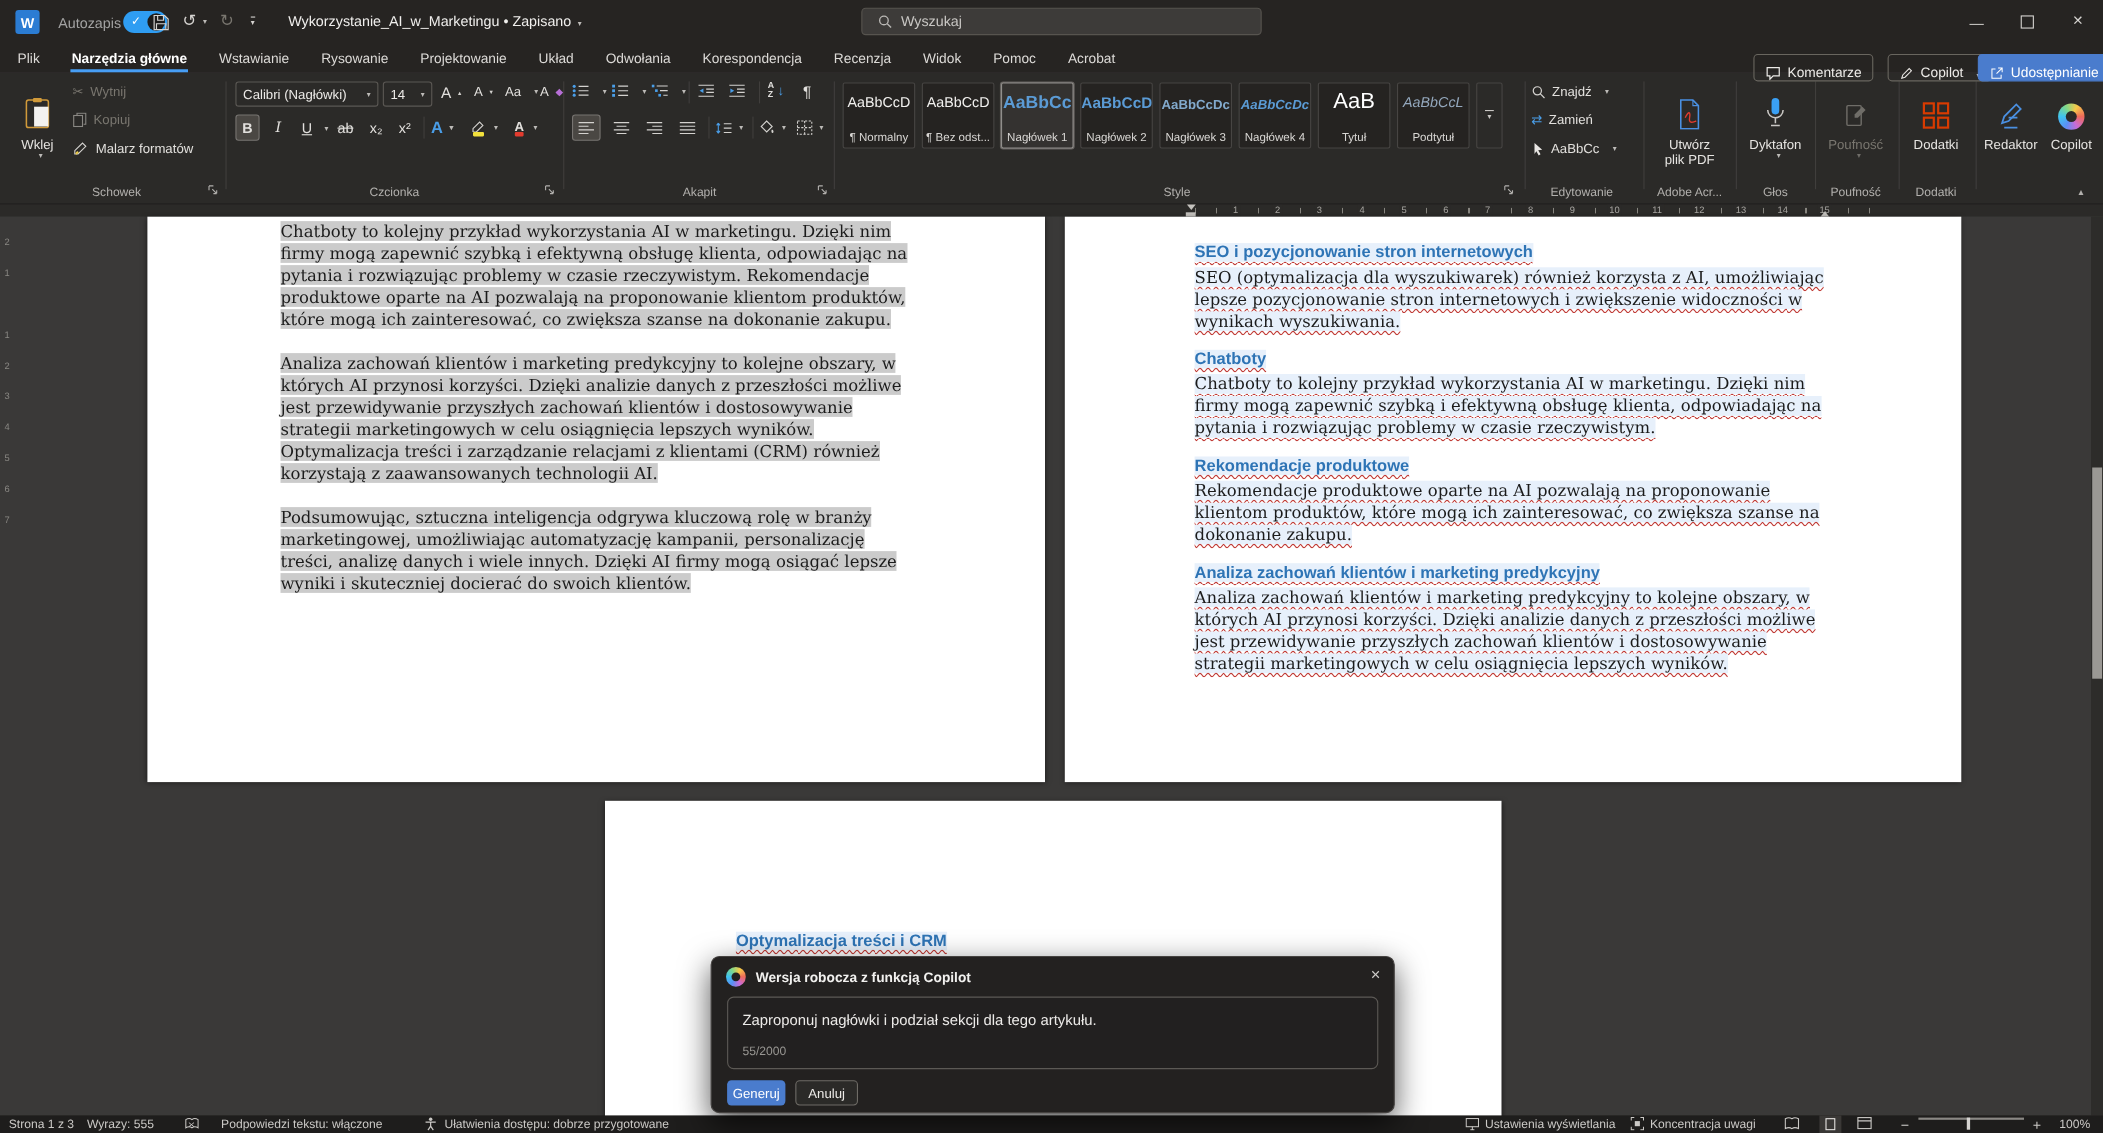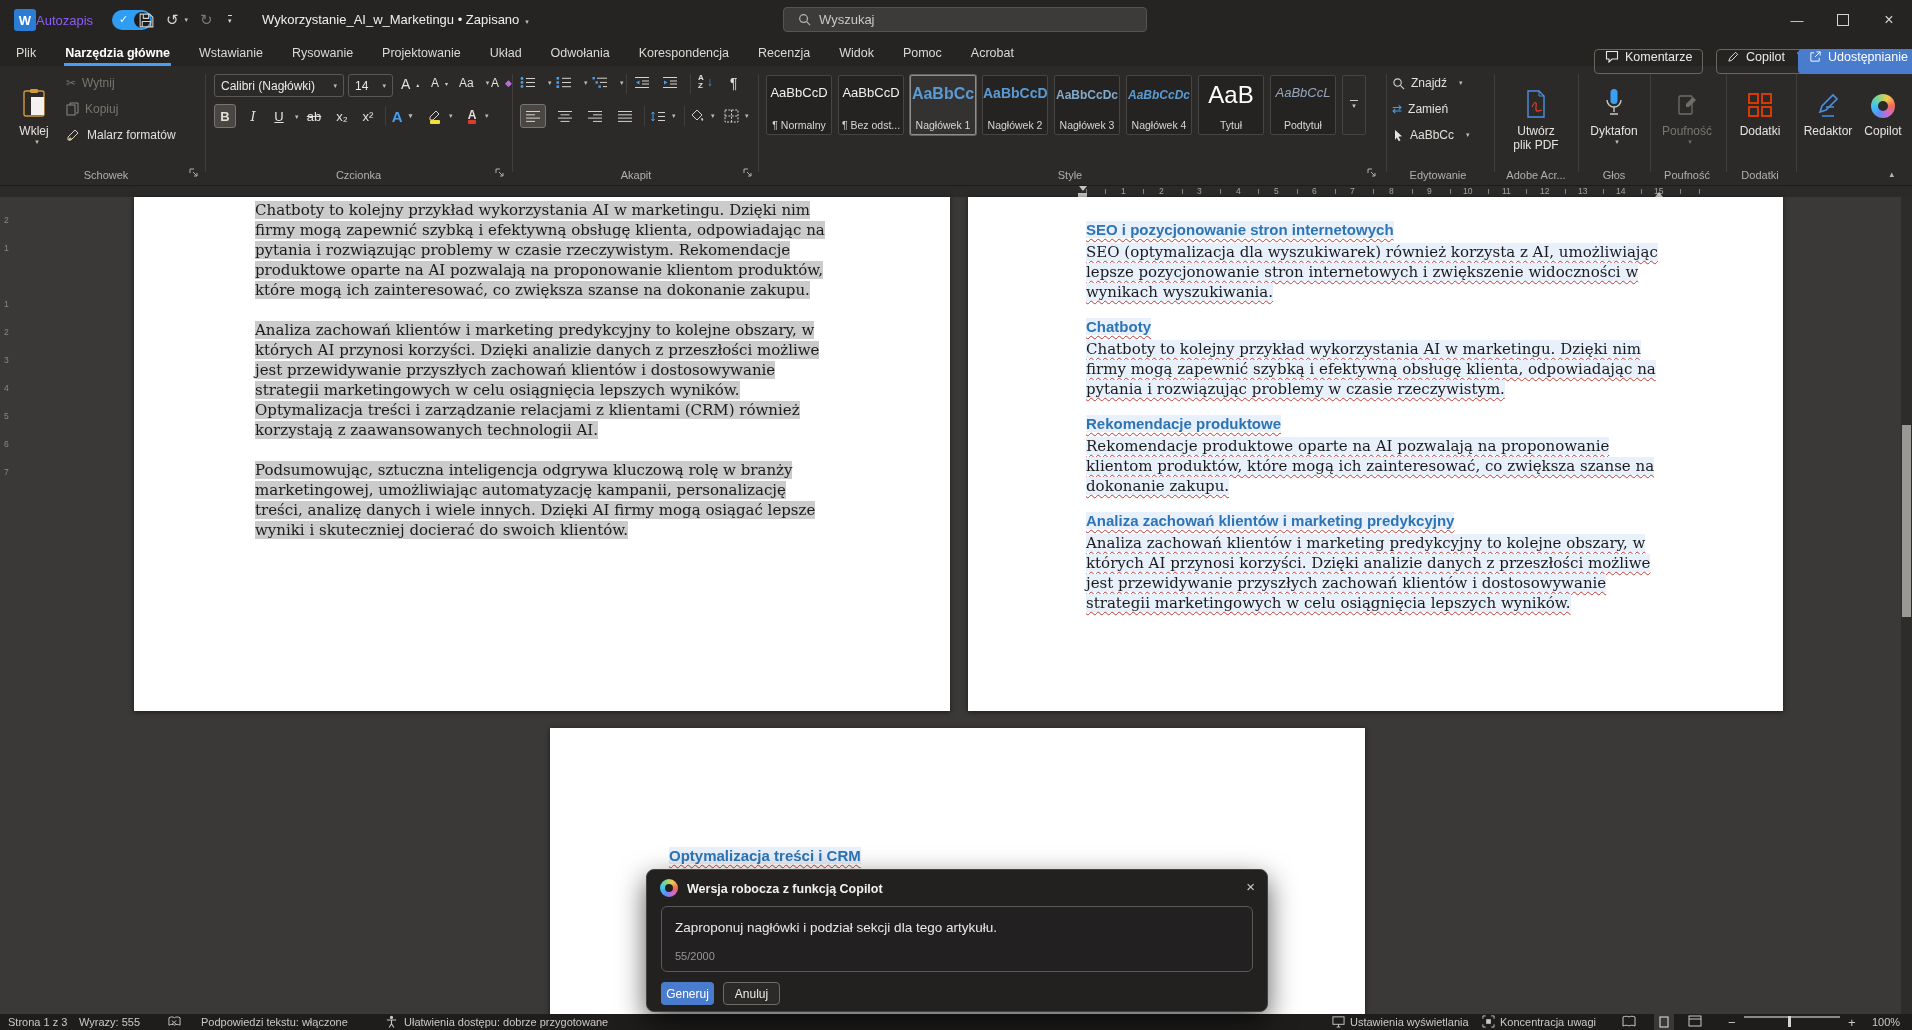--- a/index.html
+++ b/index.html
@@ -3,39 +3,39 @@
 <meta charset="utf-8">
 <style>
   html,body{margin:0;padding:0;background:#111;}
   .screen{position:relative;width:1912px;height:1030px;overflow:hidden;background:#3a3938;
     font-family:"Liberation Sans",sans-serif;color:#e8e6e3;font-size:12px;}
   .abs{position:absolute;}
   
   .titlebar{position:absolute;top:0;left:0;right:0;height:40px;background:#262422;}
   .applogo{position:absolute;left:14px;top:9px;width:22px;height:22px;background:#2b7cd3;border-radius:3px;
     color:#fff;font-weight:bold;font-size:13px;display:flex;align-items:center;justify-content:center;}
-  .autosave-label{position:absolute;left:36px;top:13px;font-size:13px;color:#8b5cf6;}
+  .autosave-label{position:absolute;left:53px;top:13px;font-size:13px;color:#a3a3a3;}
   .toggle{position:absolute;left:112px;top:10px;width:40px;height:20px;background:#2f9df2;border-radius:10px;}
   .toggle .chk{position:absolute;left:7px;top:3px;color:#fff;font-size:11px;}
   .toggle .knob{position:absolute;right:2px;top:2px;width:16px;height:16px;border-radius:50%;background:#1d1c1b;}
   .qat{position:absolute;top:10px;height:20px;display:flex;align-items:center;color:#d6d4d1;}
   .glyphbtn{font-size:15px;color:#d6d4d1;line-height:20px;}
   .dim{color:#79766f !important;}
   .titletext{position:absolute;left:262px;top:12px;font-size:13px;color:#f0efed;white-space:nowrap;}
   .chev{font-size:7px;color:#bdbbb8;margin-left:6px;}
   .searchbox{position:absolute;left:783px;top:7px;width:364px;height:25px;background:#3d3b39;border:1px solid #57544f;
     border-radius:4px;display:flex;align-items:center;gap:8px;padding-left:14px;box-sizing:border-box;color:#c9c7c4;font-size:13px;}
   .wctrl{position:absolute;top:0;width:46px;height:40px;display:flex;align-items:center;justify-content:center;color:#d6d4d1;font-size:13px;}
   .maxbox{width:10px;height:10px;border:1px solid #d6d4d1;display:inline-block;}
   
   .tabrow{position:absolute;top:40px;left:0;right:0;height:26px;background:#262422;display:flex;align-items:stretch;padding-left:15px;}
   .tab{display:flex;align-items:center;padding:0 1px;margin-right:27px;font-size:12.5px;color:#dcdad7;white-space:nowrap;}
   .tab.active{font-weight:bold;color:#fff;box-shadow:inset 0 -3px 0 #479ef5;}
   .pillbtn{position:absolute;top:49px;height:25px;border:1px solid #69665f;border-radius:4px;background:transparent;
-    display:flex;align-items:flex-start;gap:6px;padding:0 10px;font-size:12.5px;color:#eceae7;box-sizing:border-box;z-index:6;}
+    display:flex;align-items:flex-end;gap:6px;padding:0 10px;font-size:12.5px;color:#eceae7;box-sizing:border-box;z-index:6;}
   .pillbtn.primary{background:#4a7ccd;border-color:#4a7ccd;color:#fff;}
   
   .ribbon{position:absolute;top:66px;left:0;right:0;height:119px;background:#2b2a28;border-bottom:1px solid #1c1b1a;}
   .grp{position:absolute;top:0;height:118px;}
   .gl{position:absolute;bottom:3px;left:0;right:0;text-align:center;font-size:11px;color:#b2b0ad;white-space:nowrap;}
   .sep{position:absolute;top:8px;width:1px;height:98px;background:#403e3c;}
   .launcher{position:absolute;bottom:6px;right:3px;width:11px;height:11px;}
   .sbtn{position:absolute;display:flex;align-items:center;gap:6px;font-size:12px;color:#e2e0dd;white-space:nowrap;}
   .bigbtn{position:absolute;top:18px;text-align:center;font-size:12px;color:#e6e4e1;}
   .bigbtn .bi{height:34px;display:flex;align-items:flex-end;justify-content:center;margin-bottom:6px;}
@@ -47,21 +47,21 @@
   .colorbar{position:absolute;left:3px;right:3px;bottom:1px;height:4px;border-radius:1px;}
   .stylecard{position:absolute;top:9px;width:66px;height:60px;background:#252321;border:1px solid #474543;border-radius:2px;
     text-align:center;box-sizing:border-box;overflow:hidden;}
   .stylecard.selected{border:1px solid #908e8b;background:#343230;box-shadow:0 0 0 1px #64615e;}
   .samp{display:block;margin-top:9px;font-size:13px;color:#f2f1ef;white-space:nowrap;}
   .slabel{position:absolute;bottom:3px;left:1px;right:1px;font-size:10.5px;color:#d8d6d3;white-space:nowrap;overflow:hidden;}
   .s-h1{color:#5b9bd5;font-weight:bold;font-size:16px;}
   .s-h2{color:#5b9bd5;font-weight:bold;font-size:14px;}
   .s-h3{color:#82aacd;font-weight:bold;font-size:12px;margin-top:12px;}
   .s-h4{color:#5b9bd5;font-style:italic;font-weight:bold;font-size:12px;margin-top:12px;}
-  .s-title{font-size:24px;color:#fff;margin-top:5px;}
+  .s-title{font-size:20px;color:#fff;margin-top:5px;}
   .s-sub{font-style:italic;color:#94a8bd;font-size:13px;}
   .morebtn{position:absolute;top:9px;width:24px;height:60px;border:1px solid #474543;border-radius:2px;display:flex;
     flex-direction:column;align-items:center;justify-content:center;gap:1px;color:#c9c7c4;box-sizing:border-box;}
   .morebtn .bar{width:8px;height:1px;background:#c9c7c4;}
   .collapse{position:absolute;right:18px;bottom:6px;color:#b2b0ad;font-size:9px;}
   
   .rulerbar{position:absolute;top:186px;left:0;right:0;height:11px;background:#2b2a28;}
   .rscale{position:absolute;left:1086px;top:0;width:615px;height:11px;}
   .rscale .ticks{position:absolute;left:0;right:0;top:3px;height:5px;
     background:repeating-linear-gradient(to right,#87857f 0 1px,transparent 1px 19.15px);}

